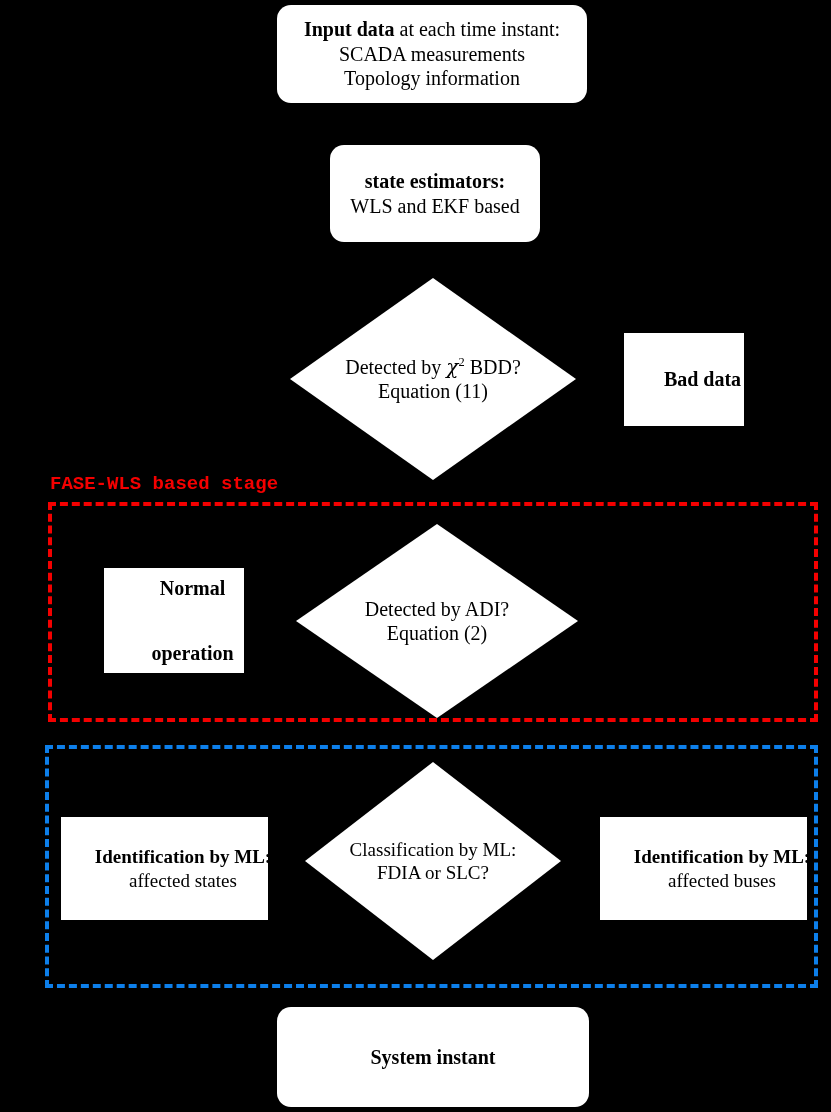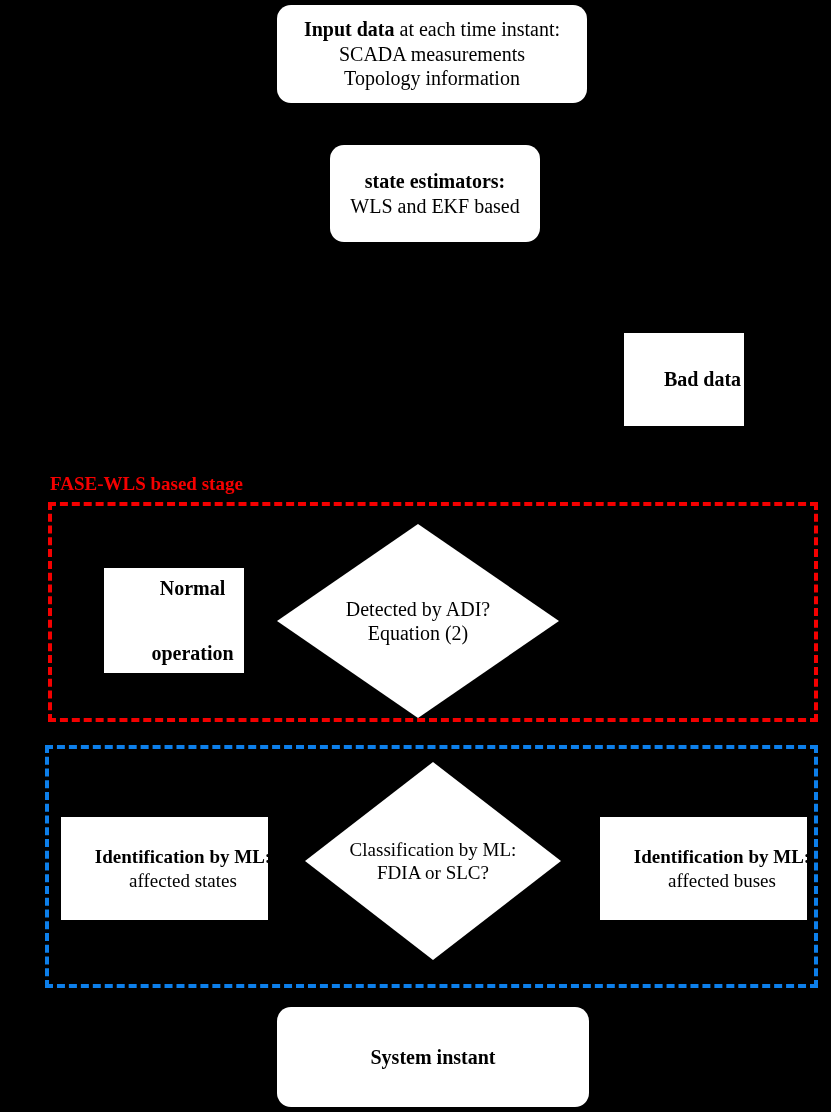--- a/index.html
+++ b/index.html
@@ -129,29 +129,36 @@
     <div class="l1"><b>Input data</b><span style="font-weight:normal;"> at each time instant:</span></div>
     <div class="l2">SCADA measurements</div>
     <div class="l2">Topology information</div>
   </div>
 
   <div class="node rounded" style="left:330px; top:145px; width:210px; height:97px; font-size:20px;">
     <div class="l1">state estimators:</div>
     <div class="l2">WLS and EKF based</div>
   </div>
 
+  <div class="diamond" style="left:290px; top:278px; width:286px; height:202px;">
+    <div class="dshape"></div>
+    <div class="dtext" style="font-size:20px;">
+      <div class="l1"><span>Detected by </span><span class="chi">χ</span><sup>2</sup><span> BDD</span><span style="font-weight:normal;">?</span></div>
+      <div class="l2">Equation (11)</div>
+    </div>
+  </div>
 
   <div class="node sharp" style="left:624px; top:333px; width:120px; height:93px; font-size:20px;">
     <div class="l1">Bad data</div>
   </div>
 
-  <div class="stage-label-red" style="left:50px; top:473px; font-size:19px;">FASE-WLS based stage</div>
+  <div class="stage-label-red" style="left:50px; top:473px; font-size:19px;font-family:Liberation Mono, monospace;">FASE-WLS based stage</div>
   <div class="stage-box stage-red" style="left:48px; top:502px; width:770px; height:220px;"></div>
 
-  <div class="diamond" style="left:277px; top:524px; width:282px; height:194px;">
+  <div class="diamond" style="left:296px; top:524px; width:282px; height:194px;">
     <div class="dshape"></div>
     <div class="dtext" style="font-size:20px;">
       <div class="l1"><span>Detected by </span><span>ADI</span><span style="font-weight:normal;">?</span></div>
       <div class="l2">Equation (2)</div>
     </div>
   </div>
 
   <div class="node sharp" style="left:104px; top:568px; width:140px; height:105px; font-size:20px;gap:40px;">
     <div class="l1">Normal</div>
     <div class="l1">operation</div>

